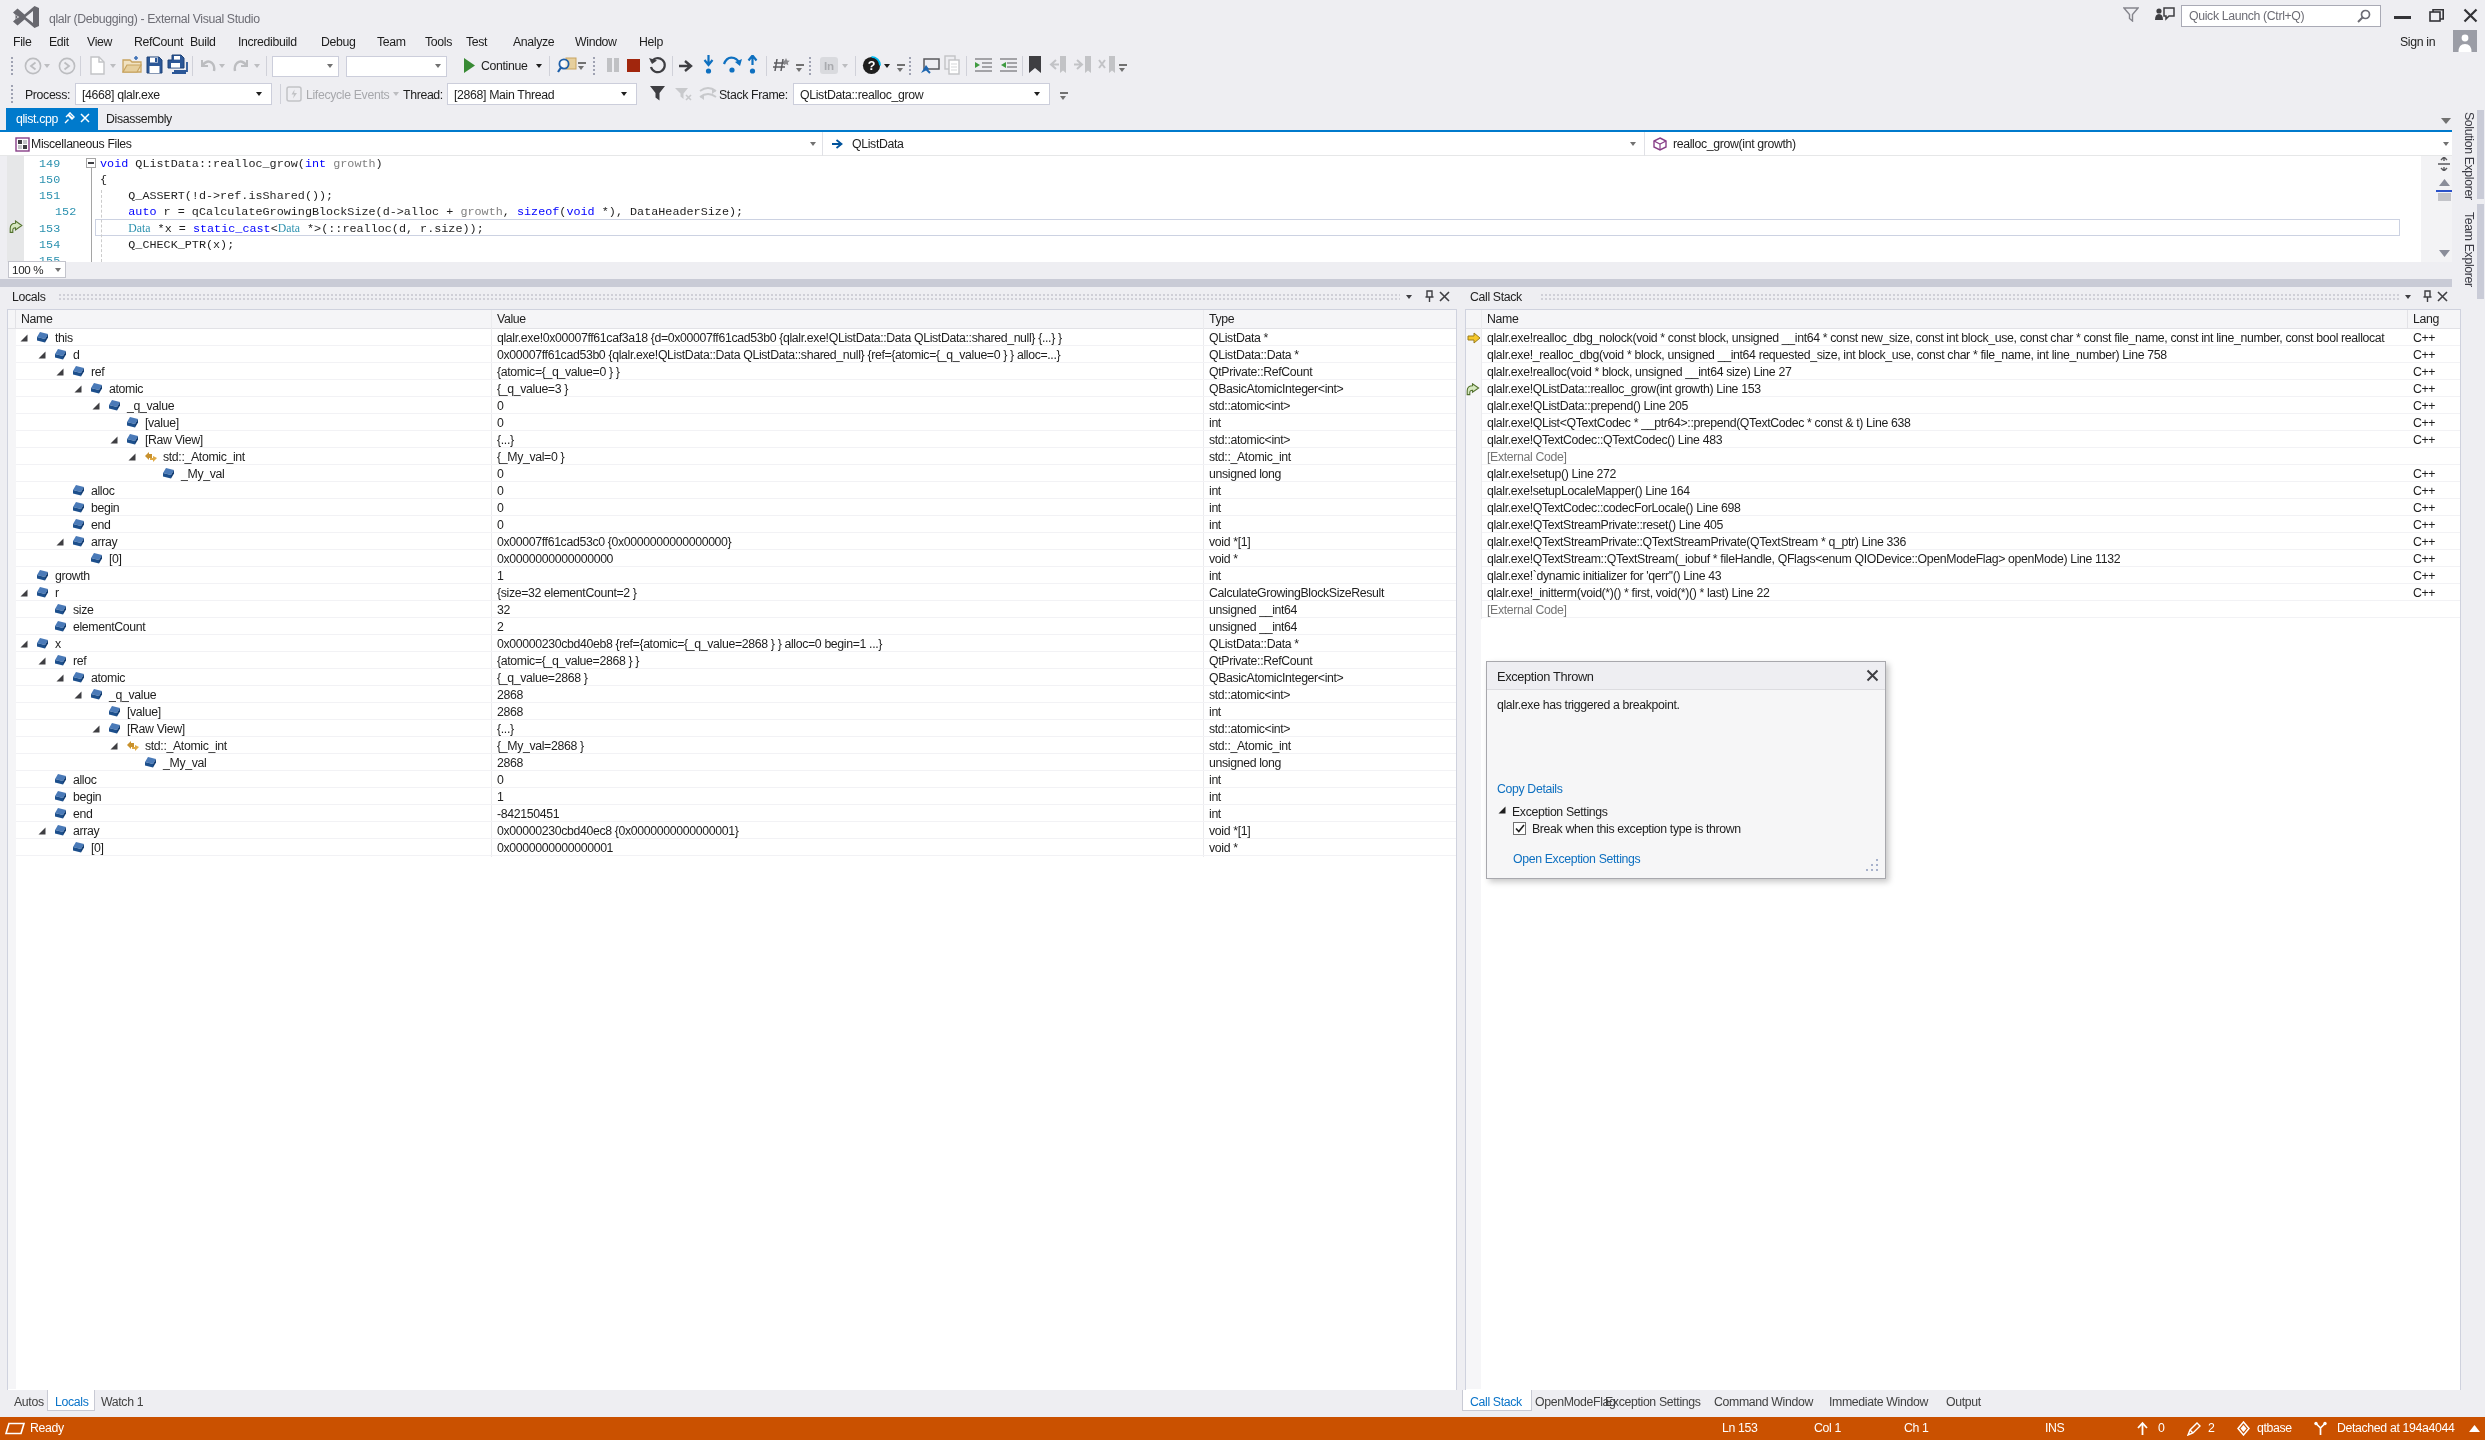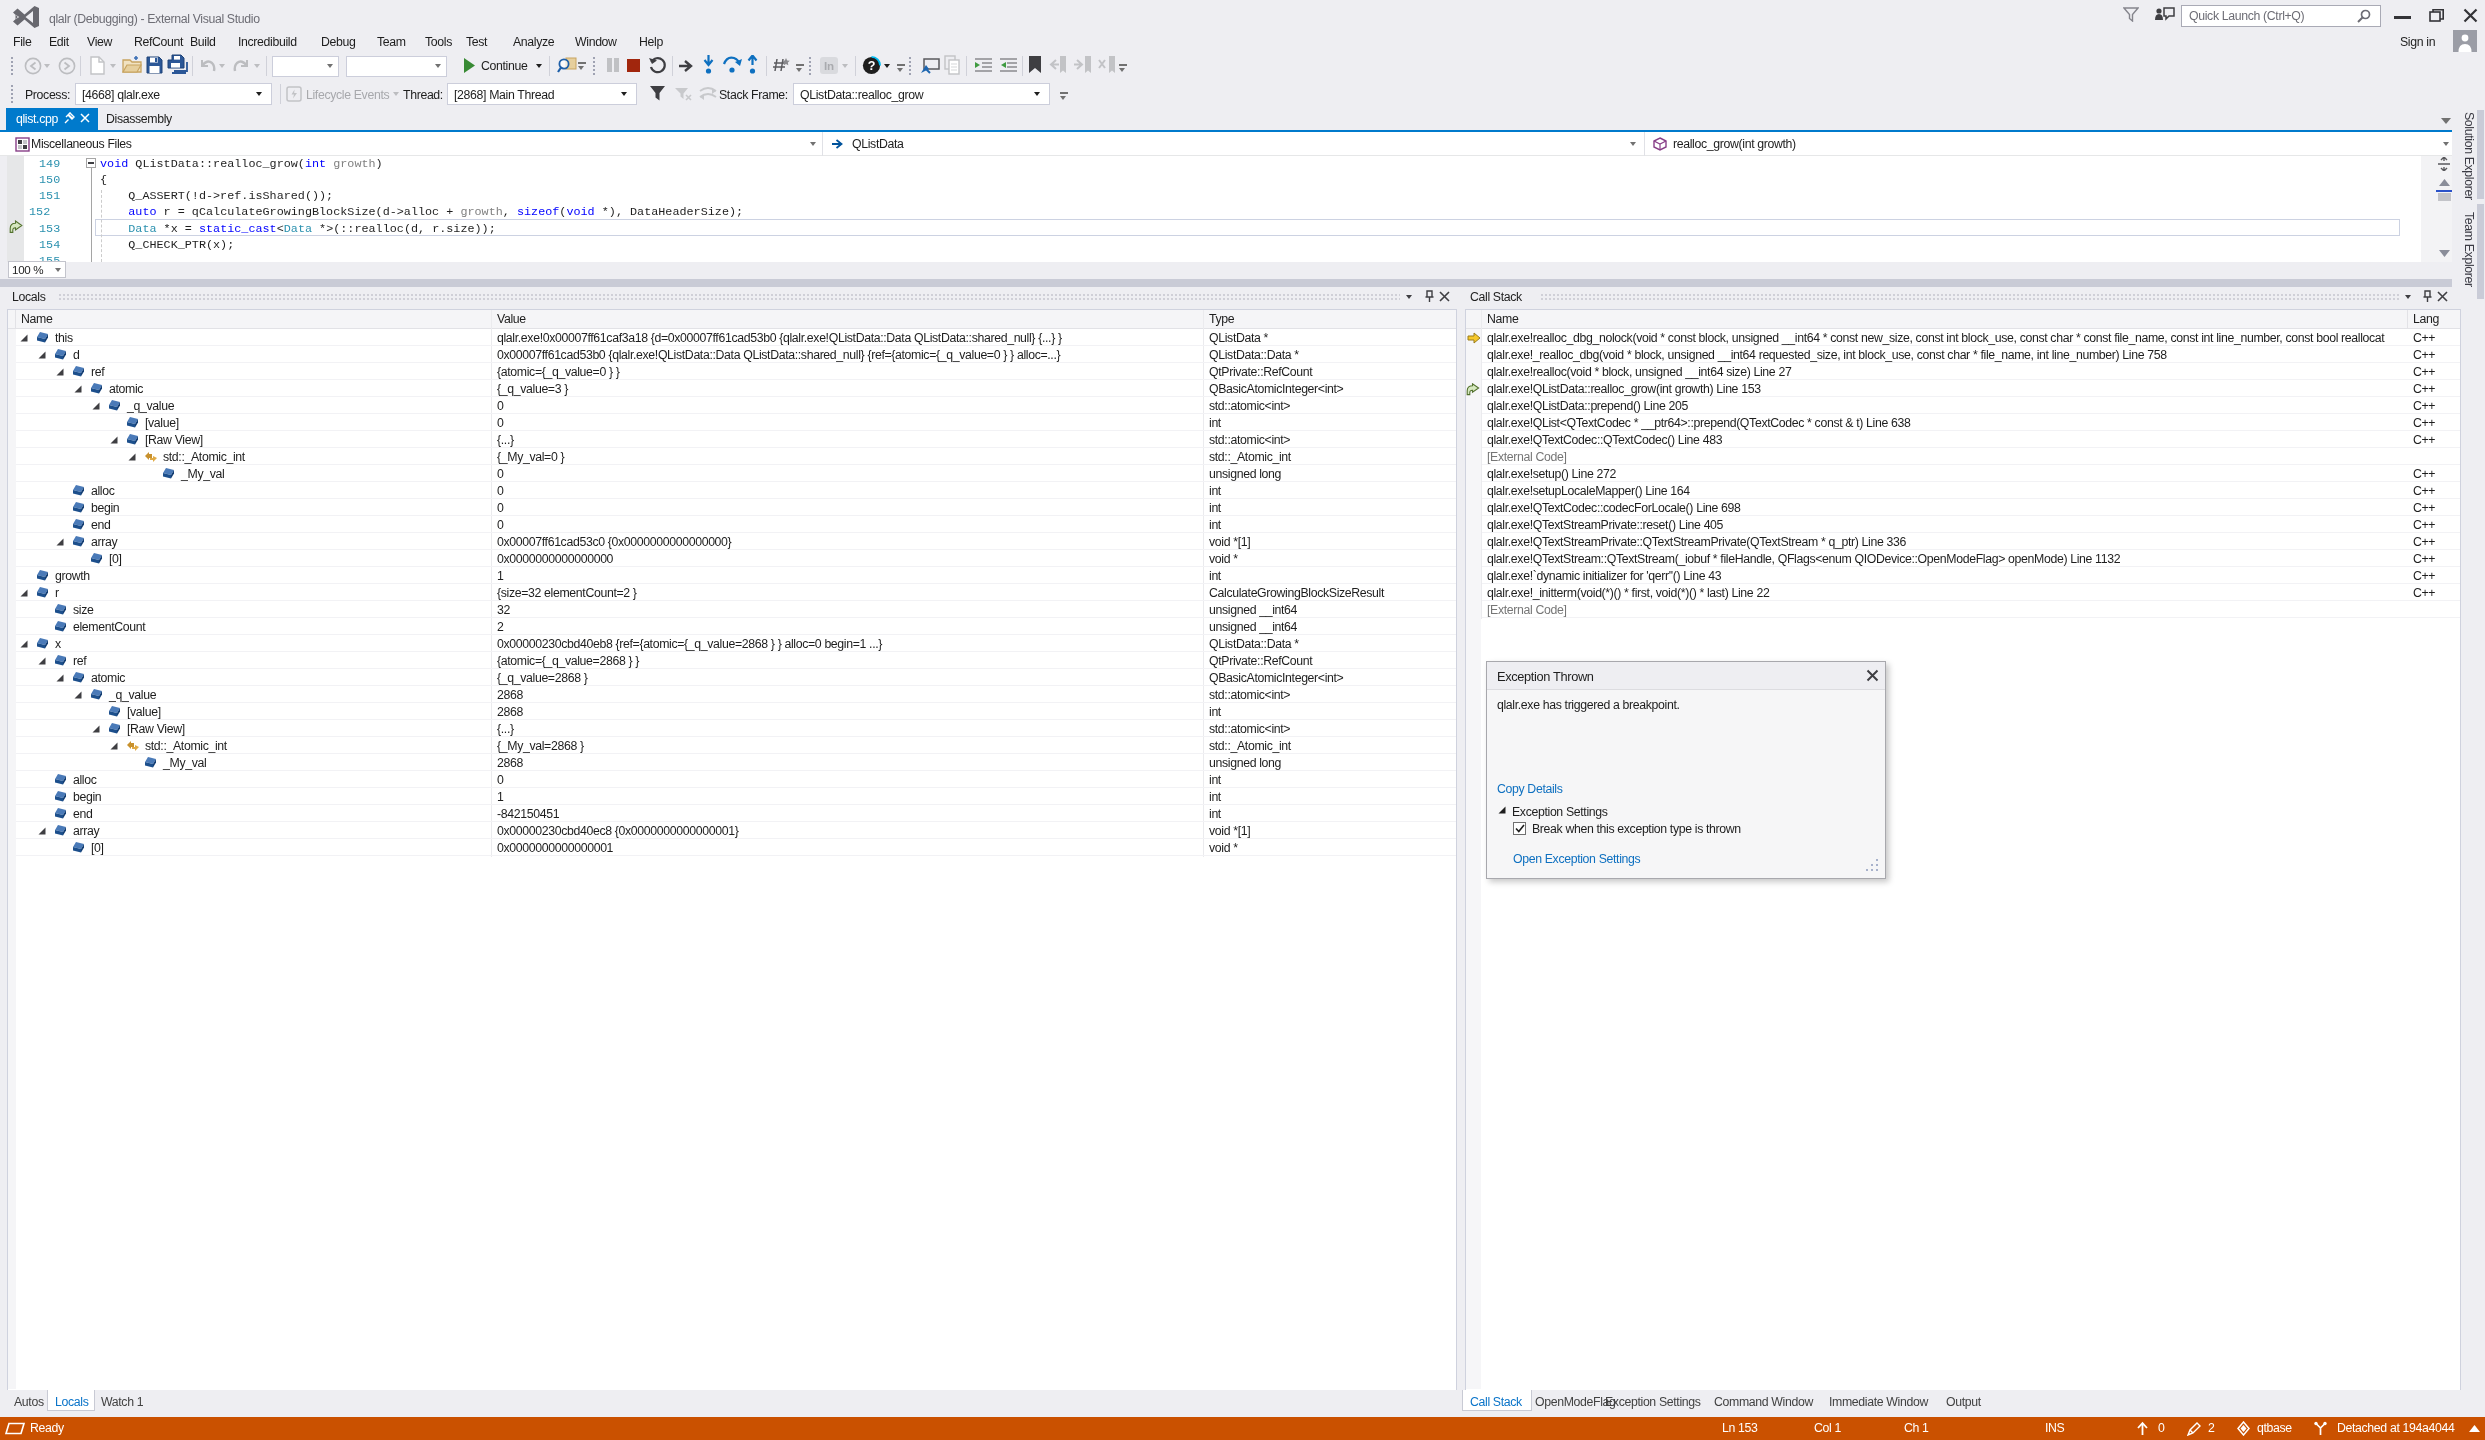--- a/index.html
+++ b/index.html
@@ -3,21 +3,21 @@
 <style>
 * { margin:0; padding:0; box-sizing:border-box; }
 html,body { width:2485px; height:1440px; overflow:hidden; }
 body { font-family:"Liberation Sans",sans-serif; background:#eeeef2; color:#1e1e1e; position:relative; }
 .ab { position:absolute; }
 .t { font-size:12.3px; letter-spacing:-0.35px; white-space:pre; line-height:17px; }
 .t11 { font-size:11.6px; letter-spacing:-0.3px; white-space:pre; }
 .gy { color:#808080; }
 .mono { font-family:"Liberation Mono",monospace; font-size:11.75px; white-space:pre; letter-spacing:0.015px;}
 .kw { color:#0000ff; }
-.ty { color:#2b91af; }
+.ty { color:#2b91af;font-family:Liberation Serif, serif; }
 .ln { color:#2b91af; }
 .car { width:0; height:0; border-left:3.5px solid transparent; border-right:3.5px solid transparent; border-top:4px solid #1e1e1e; }
 .carg { width:0; height:0; border-left:3.5px solid transparent; border-right:3.5px solid transparent; border-top:4px solid #717171; }
 .vsep { width:1px; background:#d0d1d9; }
 .combo { background:#fff; border:1px solid #cccedb; }
 .grip { width:4px; background-image:radial-gradient(circle, #9fa2b2 1px, transparent 1.1px); background-size:4px 4px; background-position:0 0; }
 .dots { background-image:radial-gradient(circle, #9e9eaa 0.55px, transparent 0.8px); background-size:4px 4px; height:7px; }
 .link { color:#0e70c0; }
 .white { color:#fff; }
 </style></head>
@@ -277,21 +277,21 @@
     <path d="M7 1 L13 4 V10 L7 13 L1 10 V4 Z" fill="none" stroke="#883f88" stroke-width="1.4"></path>
     <path d="M1 4 L7 7 L13 4 M7 7 V13" fill="none" stroke="#883f88" stroke-width="1.2"></path>
   </svg>
 <div class="ab t" style="left:1673px;top:136px">realloc_grow(int growth)</div>
 <div class="ab carg" style="left:2443px;top:142px"></div>
 <div class="ab" style="left:7px;top:156px;width:2414px;height:106px;background:#fff"></div>
 <div class="ab" style="left:7px;top:156px;width:17px;height:106px;background:#e6e7e8"></div>
 <div class="ab mono ln" style="left:39px;top:157px;width:21px;text-align:right">149</div>
 <div class="ab mono ln" style="left:39px;top:173px;width:21px;text-align:right">150</div>
 <div class="ab mono ln" style="left:39px;top:189px;width:21px;text-align:right">151</div>
-<div class="ab mono ln" style="left:29px;top:205px;width:21px;text-align:center">152</div>
+<div class="ab mono ln" style="left:55px;top:205px;width:21px;text-align:center">152</div>
 <div class="ab mono ln" style="left:39px;top:222px;width:21px;text-align:left">153</div>
 <div class="ab mono ln" style="left:39px;top:238px;width:21px;text-align:right">154</div>
 <div class="ab mono ln" style="left:39px;top:254px;width:21px;text-align:right">155</div>
 <div class="ab" style="left:95px;top:219px;width:2305px;height:17px;border:1.2px solid #ccd2e2"></div>
 <div class="ab" style="left:86px;top:158px;width:10px;height:10px;border:1px solid #a5a5a5;background:#fff"></div>
 <div class="ab" style="left:88px;top:162.4px;width:6px;height:1.2px;background:#3e3e42"></div>
 <div class="ab" style="left:90.5px;top:168px;width:1px;height:94px;background:#a5a5a5"></div>
 <div class="ab" style="left:101px;top:190px;width:1px;height:72px;background:transparent;border-left:1px dashed #ccc"></div>
 <svg class="ab" style="left:9px;top:220px" width="15" height="14" viewBox="0 0 15 14">
     <path d="M1.2 8.5 C1.2 4.5 3.5 3.2 6.5 3.2 L6.5 1 L12.8 5.5 L6.5 10 L6.5 7.8 C4.5 7.8 3.8 8.6 3.8 10.2 L3.8 12.4 L1.2 12.4 Z" fill="#d6e8bf" stroke="#53722e" stroke-width="1.1"></path>

